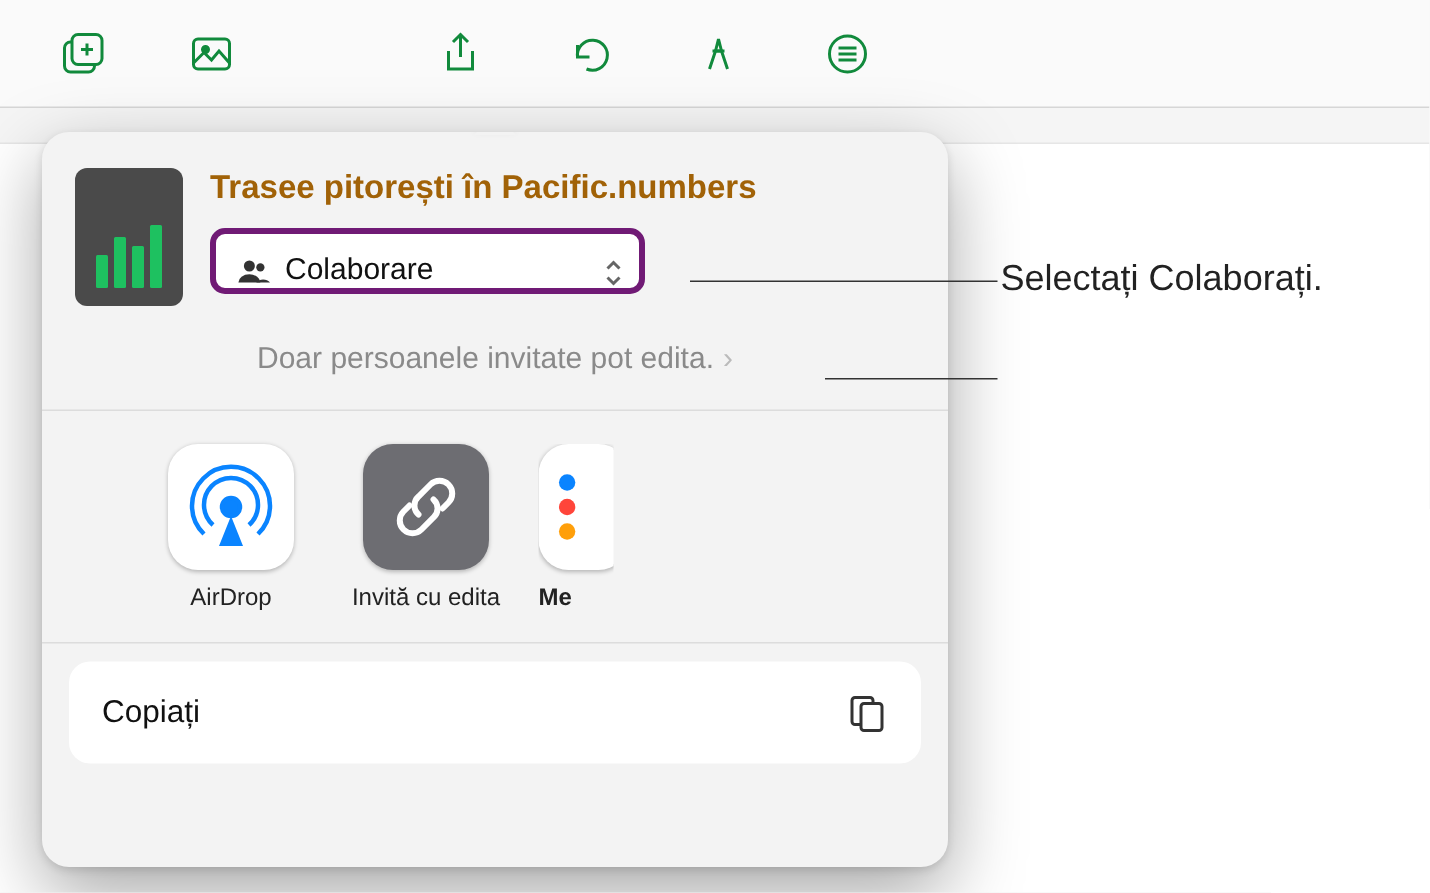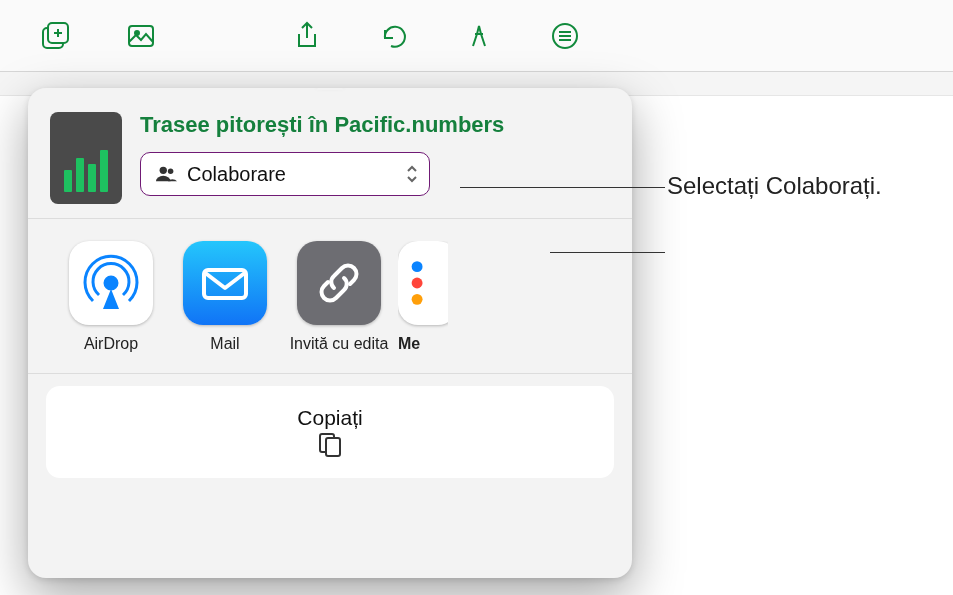--- a/index.html
+++ b/index.html
@@ -85,26 +85,26 @@
       flex-shrink:0;
     }
     .doc-bars{display:flex;align-items:flex-end;gap:4px;}
     .doc-bars span{display:block;width:8px;background:#1ec160;border-radius:1px;}
     .doc-bars span:nth-child(1){height:22px;}
     .doc-bars span:nth-child(2){height:34px;}
     .doc-bars span:nth-child(3){height:28px;}
     .doc-bars span:nth-child(4){height:42px;}
 
     .sheet-title-block{flex:1;min-width:0;}
-    .sheet-title{font-size:22px;font-weight:600;color:#15803d;margin-bottom:14px;}
+    .sheet-title{font-size:22px;font-weight:600;color:#a16207;margin-bottom:14px;}
 
     .collab-select{
       display:flex;
-      align-items:center;
-      border:1px solid #701a75;
+      align-items:flex-end;
+      border:4px solid #701a75;
       background:#fff;
       border-radius:10px;
       height:44px;
       padding:0 10px 0 14px;
       gap:10px;
       width: 290px;
       cursor:pointer;
     }
     .collab-select .label{font-size:20px;color:#111;flex:1;}
     .collab-select svg.people{width:22px;height:22px;}
@@ -122,22 +122,23 @@
     }
     .permissions-row .chev{color:#bbb;font-size:20px;}
 
     .divider{height:1px;background:#dcdcdc;margin:0;}
 
     
     .app-row{
       display:flex;
       align-items:flex-start;
       padding:22px 6px 20px 28px;
-      gap:4px;
+      gap:20px;
       overflow:hidden;
+      margin-left:43px;
     }
     .app-item{
       display:flex;
       flex-direction:column;
       align-items:center;
       width:110px;
       flex-shrink:0;
       cursor:pointer;
     }
     .app-item.partial{width:50px;align-items:flex-start;overflow:hidden;font-weight:bold;}
@@ -160,21 +161,20 @@
       margin:12px 18px 18px 18px;
       background:#fff;
       border-radius:14px;
     }
     .action-row{
       display:flex;
       align-items:center;
       justify-content:space-between;
       padding:20px 22px;
       cursor:pointer;
-      flex-direction:column;
     }
     .action-row .label{font-size:21px;color:#111;}
 
     
     .callouts{
       position:absolute;
       left:634px;
       top:170px;
       width:290px;
       margin-left:33px;
@@ -263,45 +263,40 @@
         </svg>
         <span class="label">Colaborare</span>
         <svg width="14" height="20" viewBox="0 0 14 20" fill="none" stroke="#666" stroke-width="2">
           <path d="M3 7 L7 3 L11 7"></path>
           <path d="M3 13 L7 17 L11 13"></path>
         </svg>
       </div>
     </div>
   </div>
 
+  <div class="permissions-row">
+    <span>Doar persoanele invitate pot edita.</span>
+    <span class="chev">›</span>
+  </div>
 
   <div class="divider"></div>
 
   <div class="app-row">
     <div class="app-item">
       <div class="app-icon airdrop">
         <svg width="60" height="60" viewBox="0 0 60 60" fill="none" stroke="#0a84ff" stroke-width="3">
           <circle cx="30" cy="30" r="6" fill="#0a84ff"></circle>
           <path d="M18 42 A18 18 0 1 1 42 42"></path>
           <path d="M12 48 A26 26 0 1 1 48 48"></path>
           <path d="M30 36 L22 56 L38 56 Z" fill="#0a84ff" stroke="none"></path>
         </svg>
       </div>
       <div class="app-label">AirDrop</div>
     </div>
     <div class="app-item">
-      <div class="app-icon mail">
-        <svg width="58" height="58" viewBox="0 0 58 58" fill="none" stroke="#fff" stroke-width="4" stroke-linejoin="round">
-          <rect x="8" y="16" width="42" height="28" rx="4"></rect>
-          <path d="M8 18 L29 34 L50 18"></path>
-        </svg>
-      </div>
-      <div class="app-label">Mail</div>
-    </div>
-    <div class="app-item">
       <div class="app-icon link">
         <svg width="50" height="50" viewBox="0 0 50 50" fill="none" stroke="#fff" stroke-width="4" stroke-linecap="round">
           <path d="M20 30 A8 8 0 0 1 20 18 L28 10 A8 8 0 0 1 40 22 L36 26"></path>
           <path d="M30 20 A8 8 0 0 1 30 32 L22 40 A8 8 0 0 1 10 28 L14 24"></path>
         </svg>
       </div>
       <div class="app-label">Invită cu edita</div>
     </div>
     <div class="app-item partial">
       <div class="app-icon reminders" style="width:60px">

